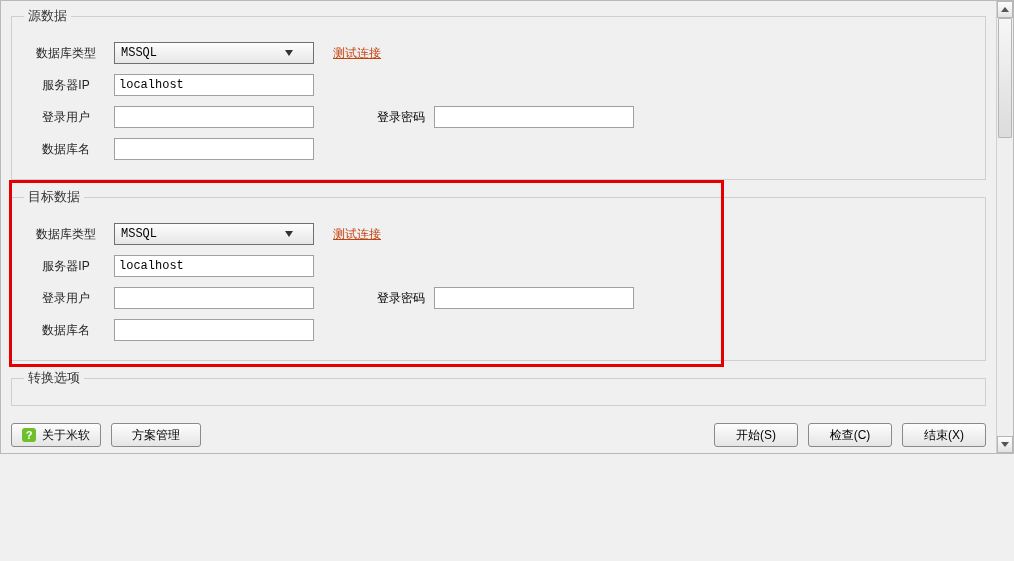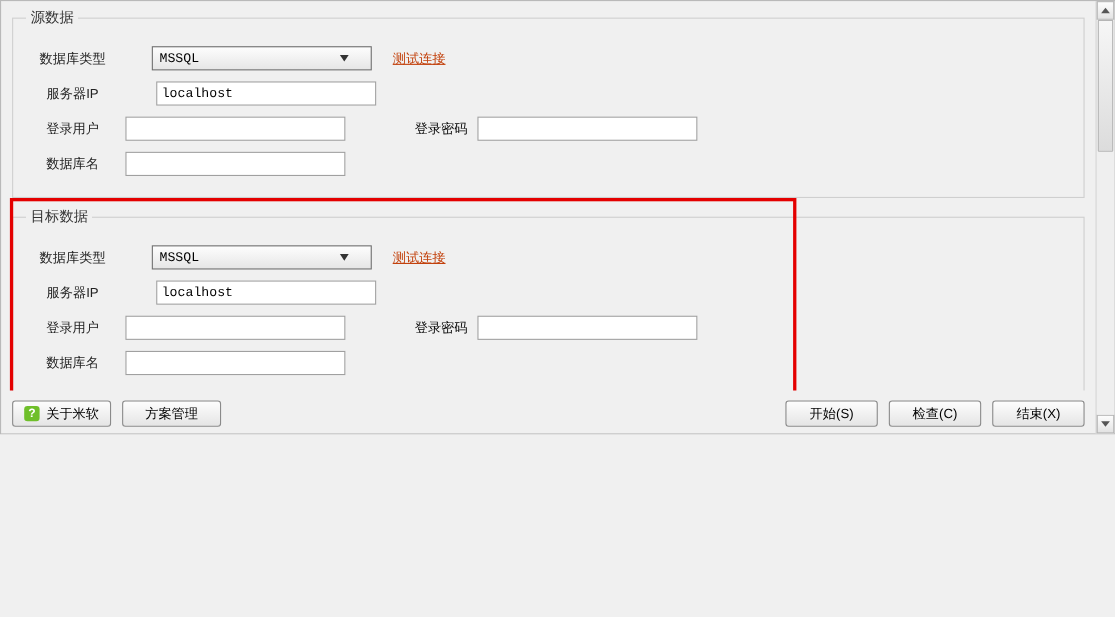--- a/index.html
+++ b/index.html
@@ -5,21 +5,21 @@
   * { box-sizing: border-box; }
   body {
     margin: 0;
     font-family: "Microsoft YaHei", "SimSun", Arial, sans-serif;
     font-size: 12px;
     background: #f0f0f0;
     color: #000;
   }
   .window {
     width: 1014px;
-    height: 395px;
+    height: 454px;
     background: #f0f0f0;
     border: 1px solid #b9b9b9;
     position: relative;
     display: flex;
   }
   .content-area {
     flex: 1;
     display: flex;
     flex-direction: column;
     padding: 0 6px 6px 6px;
@@ -56,33 +56,32 @@
   }
   .input-text {
     width: 200px;
     height: 22px;
     border: 1px solid #a0a0a0;
     background: #fff;
     padding: 2px 4px;
     font-family: inherit;
     font-size: 12px;
   }
-  .input-text.mono { font-family: Consolas, "Courier New", monospace; margin-left: 28px; }
+  .input-text.mono { font-family: Consolas, "Courier New", monospace; }
   .combo {
     width: 200px;
     height: 22px;
     border: 1px solid #707070;
     background: linear-gradient(#fdfdfd, #e6e6e6);
     display: inline-flex;
     align-items: center;
     justify-content: space-between;
     padding: 0 20px 0 6px;
     cursor: default;
     font-family: Consolas, "Courier New", monospace;
-    margin-left: 24px;
   }
   .combo .arrow {
     width: 0; height: 0;
     border-left: 4px solid transparent;
     border-right: 4px solid transparent;
     border-top: 6px solid #333;
   }
   .link {
     color: #c2410c;
     text-decoration: underline;

